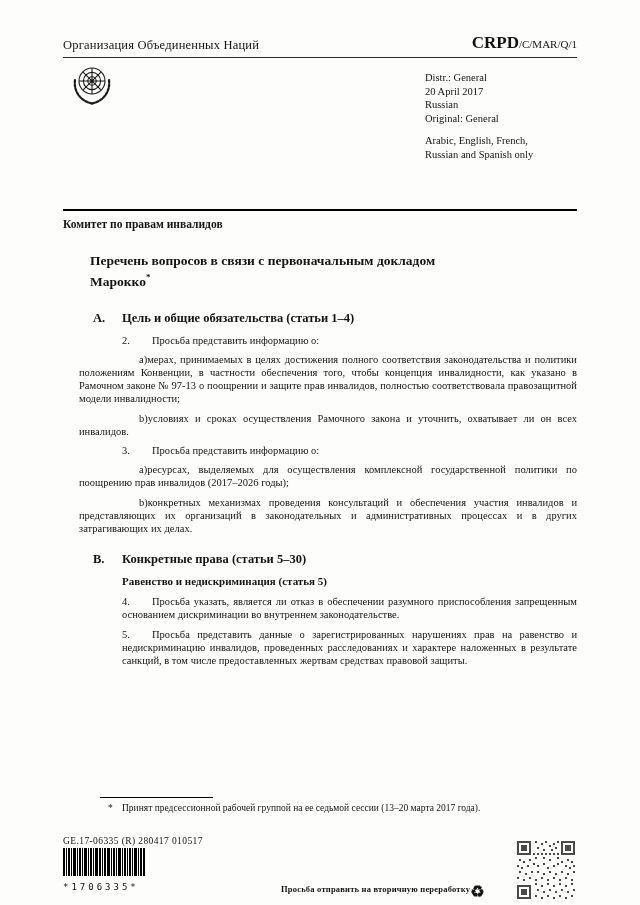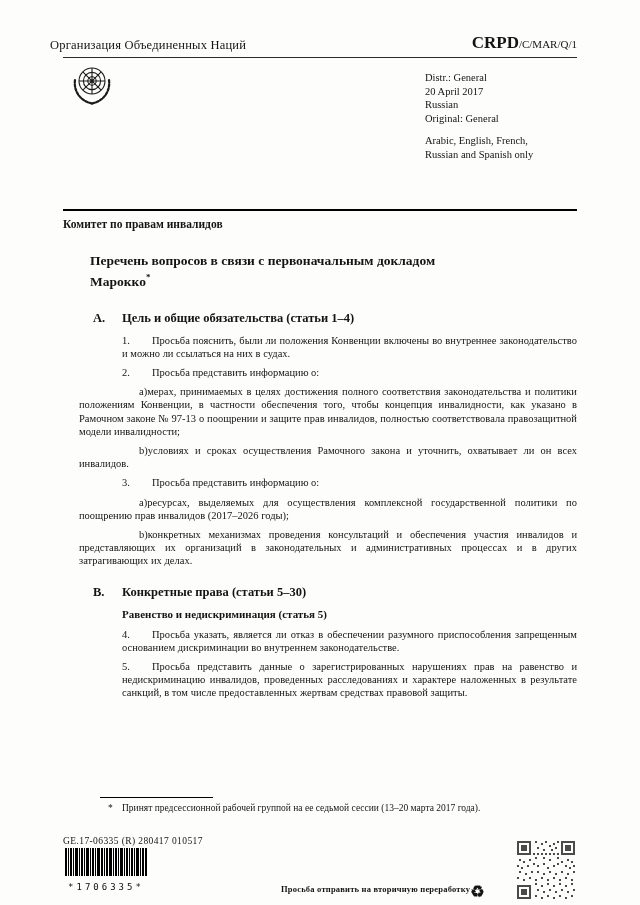--- a/index.html
+++ b/index.html
@@ -3,21 +3,21 @@
 <meta charset="utf-8">
 <style>
   * { margin:0; padding:0; box-sizing:border-box; }
   html,body { background:#ffffff; }
   .page {
     position:relative; width:640px; height:905px; margin:0 auto;
     background:#fdfdfb; color:#141414; overflow:hidden;
     font-family:"Liberation Serif", serif;
   }
   
-  .hdr { position:absolute; left:50px; right:63px; top:33px;
+  .hdr { position:absolute; left:63px; right:63px; top:33px;
          display:flex; justify-content:space-between; align-items:flex-end; }
   .org { font-size:12.5px; letter-spacing:.2px; }
   .sym-main { font-size:17px; font-weight:bold; }
   .sym-rest { font-size:11px; }
   .hdr-rule { position:absolute; left:63px; right:63px; top:57px; border-top:1px solid #2a2a2a; }
 
   .emblem { position:absolute; left:68px; top:61px; width:48px; height:48px; }
   .mast-title { position:absolute; left:127px; top:66px; width:175px;
                 font-size:15.5px; font-weight:bold; line-height:19px; }
   .distr { position:absolute; left:425px; top:71px; font-size:10.5px; line-height:13.5px; }
@@ -38,21 +38,21 @@
   .para .pnum { display:inline-block; min-width:30px; }
   .para.sub { text-indent:30px;margin-left:16px; }
 
   
   .fn-rule { position:absolute; left:100px; top:797px; width:113px; border-top:1px solid #000; }
   .footnote { position:absolute; left:63px; top:802px; width:470px;
               font-size:9.5px; line-height:12.5px; }
   .footnote p { margin-left:59px; text-indent:-14px; text-align:justify; }
   .footnote .fn-marker { display:inline-block; width:14px; text-indent:0; }
   .ge-num { position:absolute; left:63px; top:836px; font-size:9.5px; letter-spacing:.4px; }
-  .barcode-wrap { position:absolute; left:63px; top:848px; width:86px;text-align:center; }
+  .barcode-wrap { position:absolute; left:63px; top:848px; width:86px; }
   .barcode-text { margin-top:2px; font-family:"DejaVu Sans Mono", monospace;
                   font-size:9px; letter-spacing:3px; color:#111; }
   .recycle { position:absolute; left:281px; top:884px; display:flex; gap:0;
              font-size:8.5px; font-weight:bold; letter-spacing:.2px; }
   .recycle-glyph { font-size:16px; line-height:16px; }
   .qr { position:absolute; left:517px; top:841px; width:58px; height:58px; }
 </style>
 </head>
 <body>
 
@@ -99,21 +99,20 @@
 
   <div class="content">
 
     <h1 class="doc-title"><span>Перечень вопросов в связи с первоначальным докладом Марокко</span><sup>*</sup></h1>
 
     <div class="sec-head">
       <span class="sec-label">A.</span>
       <span>Цель и общие обязательства (статьи 1–4)</span>
     </div>
 
-    <p class="para"><span class="pnum">1.</span><span>Просьба пояснить, были ли положения Конвенции включены во внутреннее законодательство и можно ли ссылаться на них в судах.</span></p>
 
     <p class="para"><span class="pnum">2.</span><span>Просьба представить информацию о:</span></p>
 
     <p class="para sub"><span class="pnum">a)</span><span>мерах, принимаемых в целях достижения полного соответствия законодательства и политики положениям Конвенции, в частности обеспечения того, чтобы концепция инвалидности, как указано в Рамочном законе № 97-13 о поощрении и защите прав инвалидов, полностью соответствовала правозащитной модели инвалидности;</span></p>
 
     <p class="para sub"><span class="pnum">b)</span><span>условиях и сроках осуществления Рамочного закона и уточнить, охватывает ли он всех инвалидов.</span></p>
 
     <p class="para"><span class="pnum">3.</span><span>Просьба представить информацию о:</span></p>
 
     <p class="para sub"><span class="pnum">a)</span><span>ресурсах, выделяемых для осуществления комплексной государственной политики по поощрению прав инвалидов (2017–2026 годы);</span></p>

